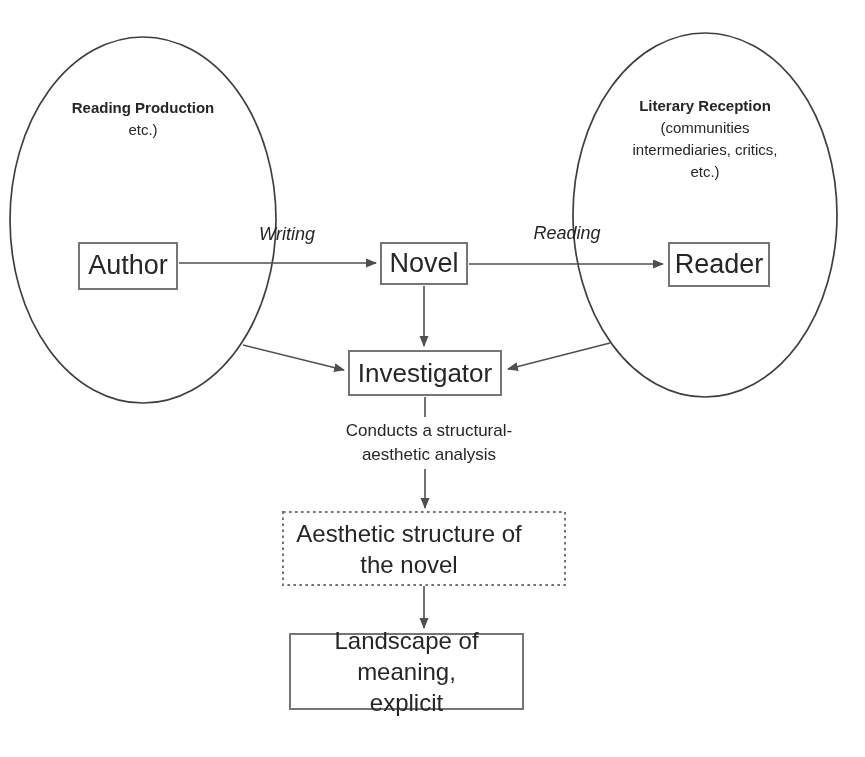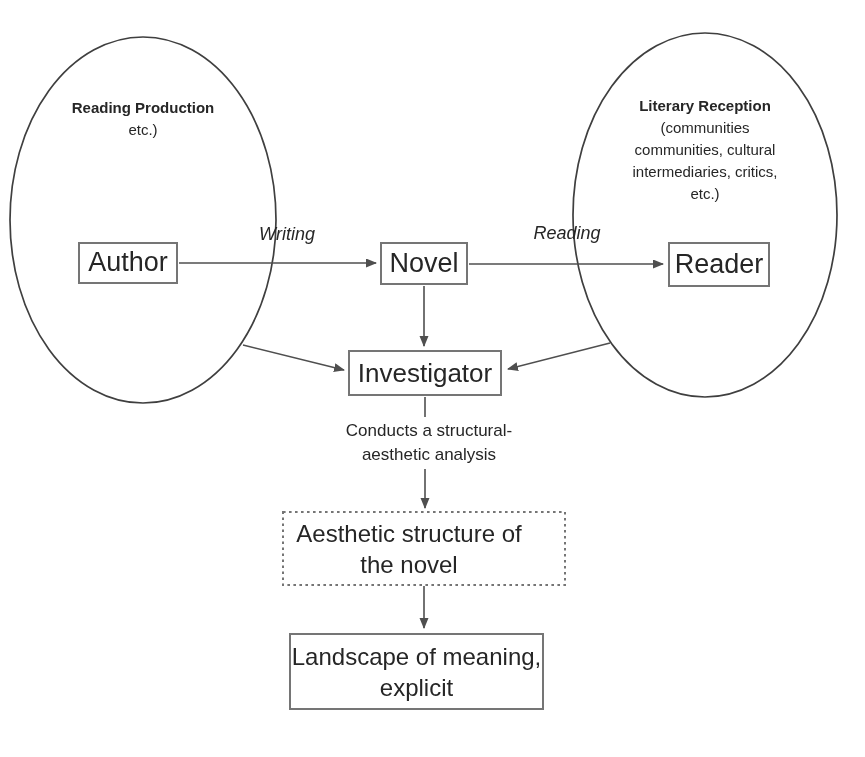--- a/index.html
+++ b/index.html
@@ -60,47 +60,46 @@
   </svg>
 
   <div class="label ellipse-label" style="left:43px; top:97px; width:200px;">
     <div class="bold">Reading Production</div>
     <div>etc.)</div>
   </div>
 
   <div class="label ellipse-label" style="left:600px; top:95px; width:210px;">
     <div class="bold">Literary Reception</div>
     <div>(communities</div>
-    <div>communities, cultural</div>
     <div>intermediaries, critics,</div>
     <div>etc.)</div>
   </div>
 
-  <div class="node node-big" style="left:78px; top:242px; width:100px; height:42px;">
+  <div class="node node-big" style="left:78px; top:242px; width:100px; height:48px;">
     <span>Author</span>
   </div>
 
   <div class="node node-big" style="left:380px; top:242px; width:88px; height:43px;">
     <span>Novel</span>
   </div>
 
   <div class="node node-big" style="left:668px; top:242px; width:102px; height:45px;">
     <span>Reader</span>
   </div>
 
   <div class="node node-mid" style="left:348px; top:350px; width:154px; height:46px;">
     <span>Investigator</span>
   </div>
 
   <div class="node plain node-box2" style="left:268px; top:512px; width:282px; height:73px; flex-direction:column;">
     <div>Aesthetic structure of</div>
     <div>the novel</div>
   </div>
 
-  <div class="node node-box2" style="left:289px; top:633px; width:255px; height:77px; flex-direction:column;">
+  <div class="node node-box2" style="left:289px; top:633px; width:235px; height:77px; flex-direction:column;">
     <div>Landscape of meaning,</div>
     <div>explicit</div>
   </div>
 
   <div class="label edge-label" style="left:242px; top:222px; width:90px;">Writing</div>
 
   <div class="label edge-label" style="left:522px; top:221px; width:90px;">Reading</div>
 
   <div class="label analysis-label" style="left:320px; top:417px; width:210px;">
     <div>Conducts a structural-</div>

